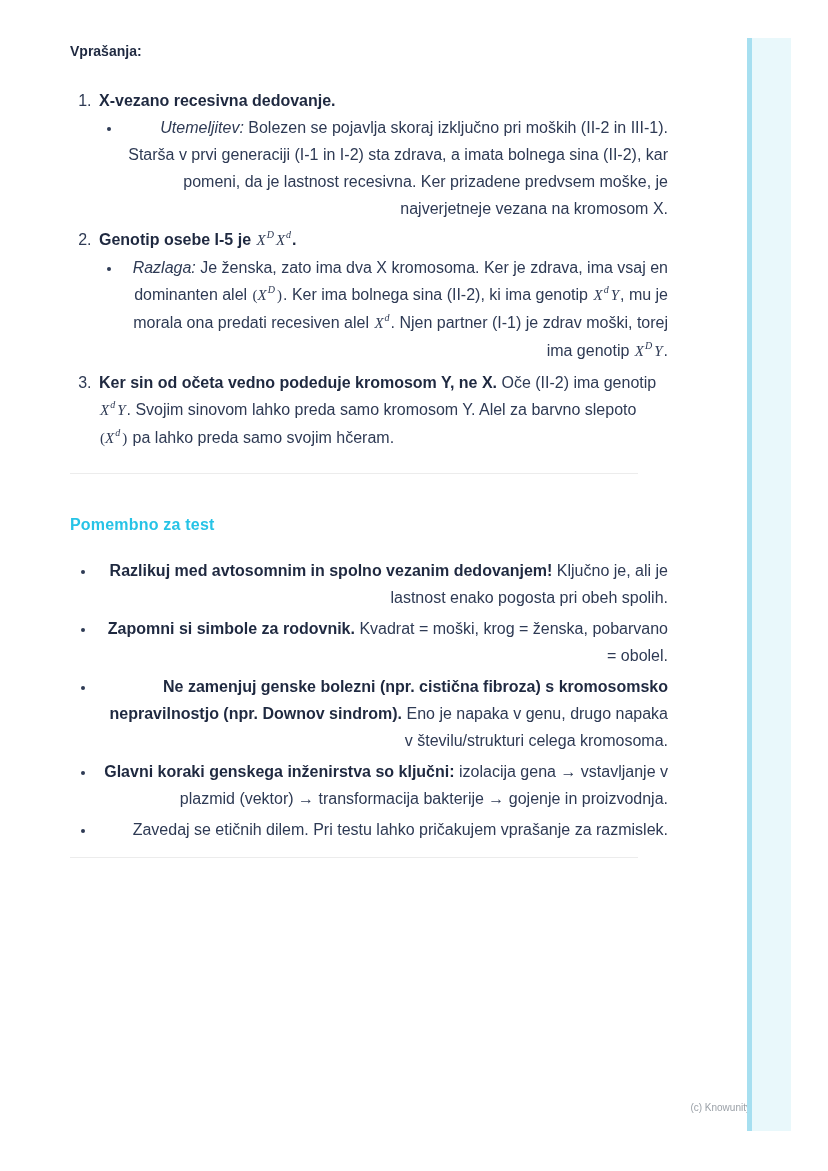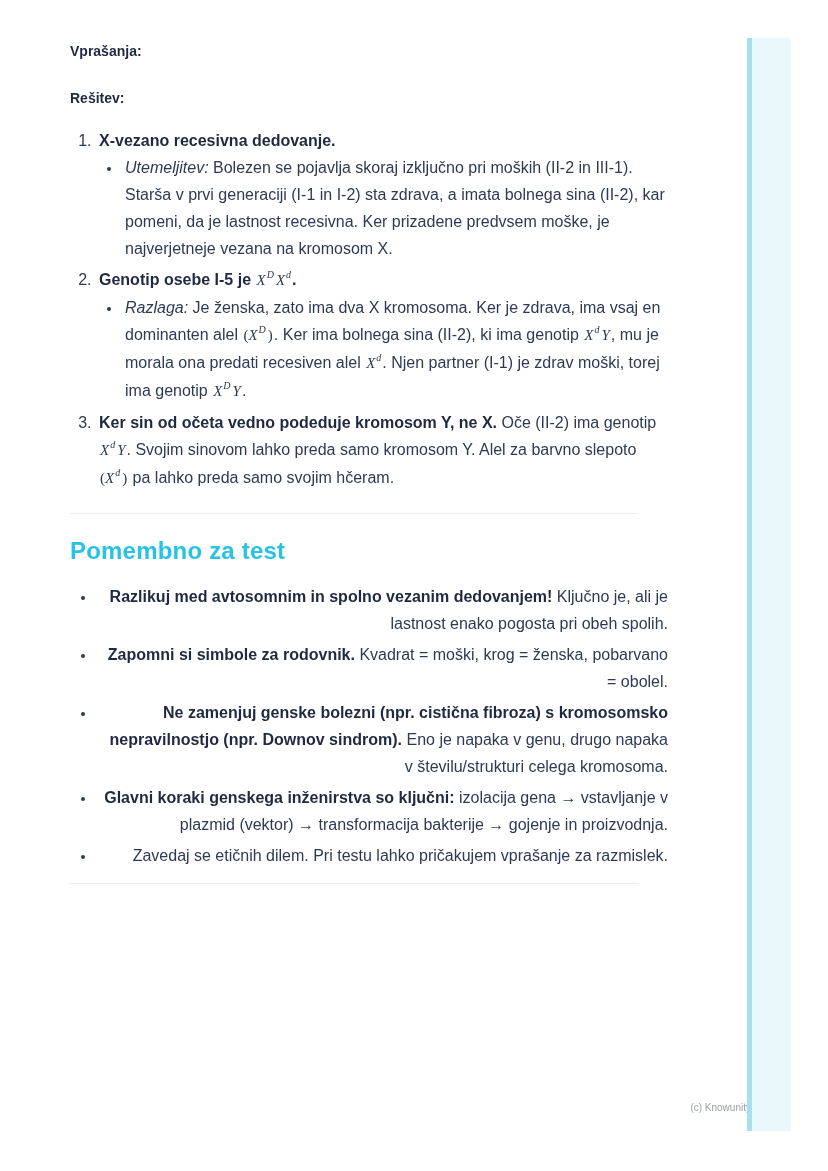--- a/index.html
+++ b/index.html
@@ -30,30 +30,30 @@
   h3.section-heading.solution{margin-bottom:18px;}
   ol.num-list{
     margin:0;padding:0 0 0 26px;list-style:decimal;
   }
   ol.num-list.questions li{margin:0 0 9px 0;padding-left:3px;}
   ol.num-list.questions{margin-bottom:0;}
   ol.num-list.solution-list li{margin:0 0 4px 0;padding-left:3px;}
   ul.sub-list{
     list-style:disc;margin:0;padding:0 0 0 23px;
   }
-  ul.sub-list li{padding-left:2px;}
+  ul.sub-list li{padding-left:2px;text-align:right;}
   ul.sub-list li::marker{font-size:13px;}
   hr.rule{
     border:none;border-top:1px solid var(--divider);
     width:568px;margin:21px 0 0 0;
   }
   hr.rule.bottom{margin-top:14px;}
   h2.test-heading{
-    color:var(--accent);font-size:24px;line-height:26px;font-weight:700;
-    margin:24px 0 19px 0;letter-spacing:0.2px;
+    color:var(--accent);font-size:16px;line-height:26px;font-weight:700;
+    margin:38px 0 19px 0;letter-spacing:0.2px;
   }
   ul.test-list{
     list-style:disc;margin:0;padding:0 0 0 26px;
   }
   ul.test-list li{margin:0 0 4px 0;padding-left:3px;text-align:right;}
   ul.test-list li::marker{font-size:13px;}
   .rb{font-weight:700;color:var(--heading);}
   .ri{font-style:italic;}
   .math{
     font-family:Liberation Serif, serif;
@@ -81,21 +81,20 @@
   }
 </style>
 </head>
 <body>
 
 <div class="content">
 
   <h3 class="section-heading">Vprašanja:</h3>
 
 
-  <h3 class="section-heading solution">Rešitev:</h3>
 
   <ol class="num-list solution-list">
     <li>
       <span><span class="rb">X-vezano recesivna dedovanje.</span></span>
       <ul class="sub-list">
         <li><span class="ri">Utemeljitev:</span><span class="rt"> Bolezen se pojavlja skoraj izključno pri moških (II-2 in III-1). Starša v prvi generaciji (I-1 in I-2) sta zdrava, a imata bolnega sina (II-2), kar pomeni, da je lastnost recesivna. Ker prizadene predvsem moške, je najverjetneje vezana na kromosom X.</span></li>
       </ul>
     </li>
     <li>
       <span><span class="rb">Genotip osebe I-5 je </span><span class="math"><span class="mp"><span class="mi">X</span><sup>D</sup></span><span class="mp"><span class="mi">X</span><sup>d</sup></span></span><span class="rb">.</span></span>

